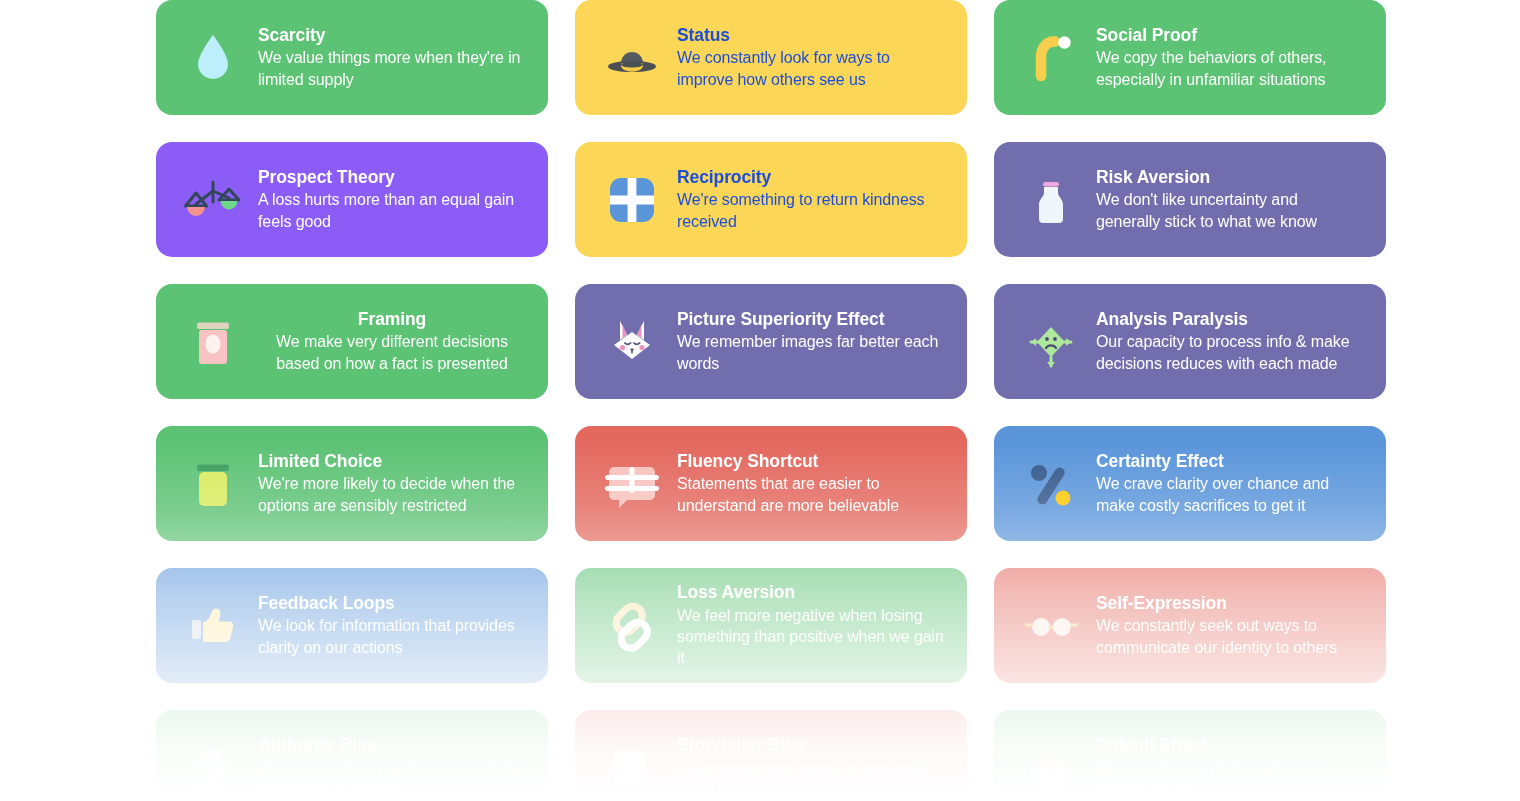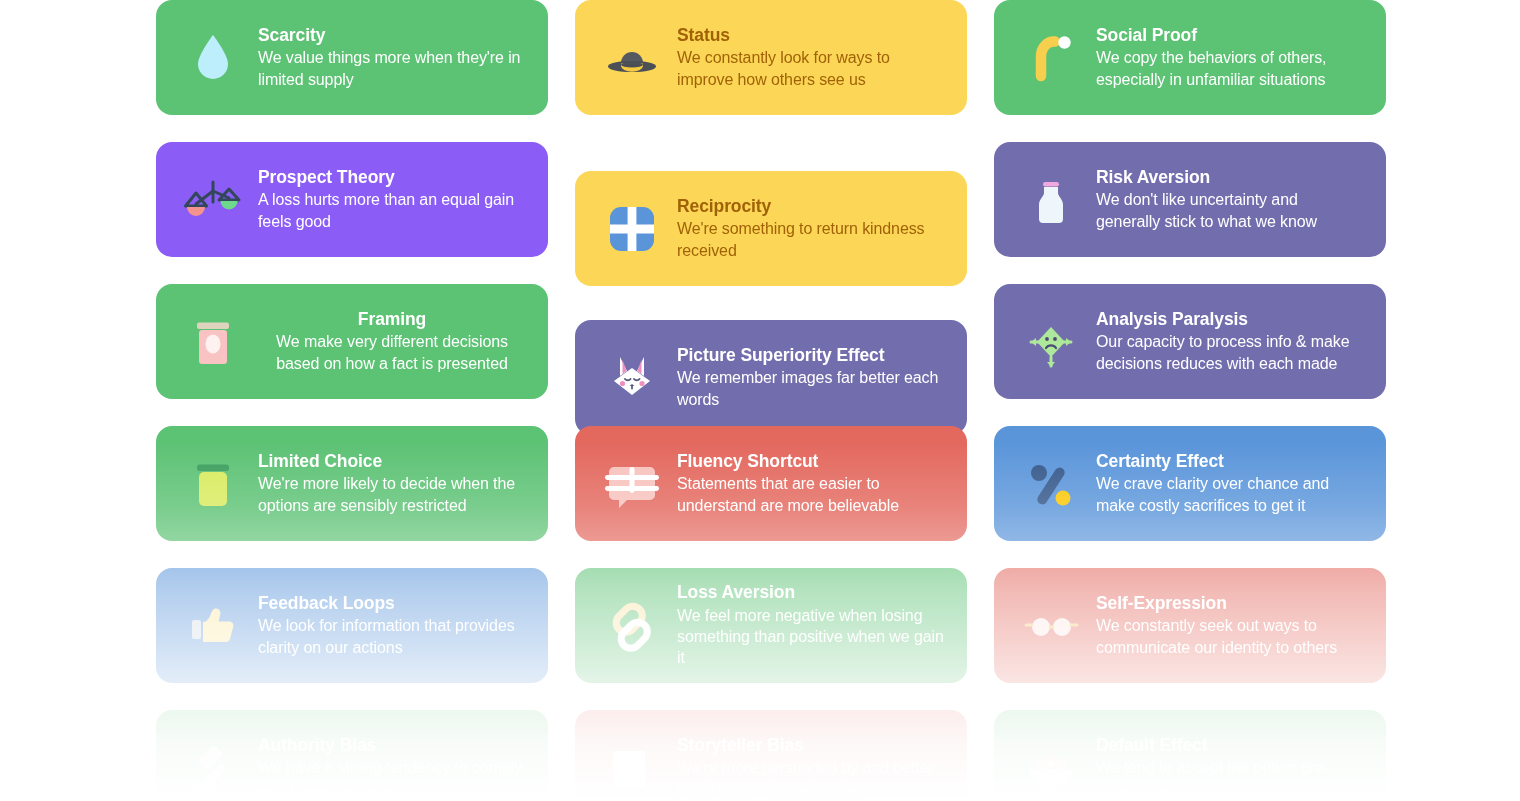--- a/index.html
+++ b/index.html
@@ -56,21 +56,21 @@
     letter-spacing: -0.1px;
     margin-bottom: 1px;
   }
   .card .desc {
     font-size: 16px;
     font-weight: 400;
     line-height: 1.33;
     letter-spacing: -0.1px;
   }
   .card.light .title, .card.light .desc { color: #ffffff; }
-  .card.dark .title, .card.dark .desc { color: #a16207; }
+  .card.dark .title, .card.dark .desc { color: #1d4ed8; }
 
   
   #fade {
     position: absolute;
     left: 0; right: 0;
     bottom: 0;
     height: 360px;
     pointer-events: none;
     background: linear-gradient(to bottom,
         rgba(255,255,255,0) 0%,
@@ -132,21 +132,21 @@
           <path d="M37 31 L47 20 L57 31 Z" fill="none" stroke="#33475b" stroke-width="3" stroke-linejoin="round"></path>
           <path d="M5 38 a9 9 0 0 0 18 0 Z" fill="#f4938d"></path>
           <path d="M38.5 32 a8.5 8.5 0 0 0 17 0 Z" fill="#6ed98a"></path>
         </svg>
       </div>
       <div class="text">
         <div class="title">Prospect Theory</div>
         <div class="desc">A loss hurts more than an equal gain feels good</div>
       </div>
     </div>
-    <div class="card dark" style="background: rgb(252, 215, 87); margin-top: 29px;">
+    <div class="card dark" style="background: rgb(252, 215, 87);">
       <div class="icon-wrap">
         <svg width="62" height="62" viewBox="0 0 62 62" xmlns="http://www.w3.org/2000/svg">
           <rect x="9" y="9" width="44" height="44" rx="11" fill="#5a95da"></rect>
           <path d="M26.6 9 h8.8 v44 h-8.8 Z" fill="#ffffff"></path>
           <path d="M9 26.6 h44 v8.8 h-44 Z" fill="#ffffff"></path>
         </svg>
       </div>
       <div class="text">
         <div class="title">Reciprocity</div>
         <div class="desc">We're something to return kindness received</div>
@@ -170,21 +170,21 @@
           <rect x="17" y="19" width="28" height="34" rx="3" fill="#f9c3c3"></rect>
           <rect x="15" y="11.5" width="32" height="6.5" rx="2" fill="#ded4bd"></rect>
           <ellipse cx="31" cy="33" rx="7.5" ry="9.5" fill="#fdf2f0"></ellipse>
         </svg>
       </div>
       <div class="text">
         <div class="title">Framing</div>
         <div class="desc">We make very different decisions based on how a fact is presented</div>
       </div>
     </div>
-    <div class="card light" style="background: rgb(114, 110, 174); margin-top: 36px;">
+    <div class="card light" style="background: rgb(114, 110, 174);">
       <div class="icon-wrap">
         <svg width="62" height="62" viewBox="0 0 62 62" xmlns="http://www.w3.org/2000/svg">
           <path d="M19 10 L19 29 L26 24 Z" fill="#ffffff"></path>
           <path d="M43 10 L43 29 L36 24 Z" fill="#ffffff"></path>
           <path d="M21.5 13 L21.5 27 L25.5 24 Z" fill="#ef8fbf"></path>
           <path d="M40.5 13 L40.5 27 L36.5 24 Z" fill="#ef8fbf"></path>
           <path d="M31 21 L49 34 L31 48 L13 34 Z" fill="#ffffff"></path>
           <path d="M24 32 a3.5 3.5 0 0 0 5.5 0" stroke="#5b5a7e" stroke-width="2" fill="none" stroke-linecap="round"></path>
           <path d="M33 32 a3.5 3.5 0 0 0 5.5 0" stroke="#5b5a7e" stroke-width="2" fill="none" stroke-linecap="round"></path>
           <circle cx="21.5" cy="36.5" r="2.6" fill="#ef8fbf"></circle>

